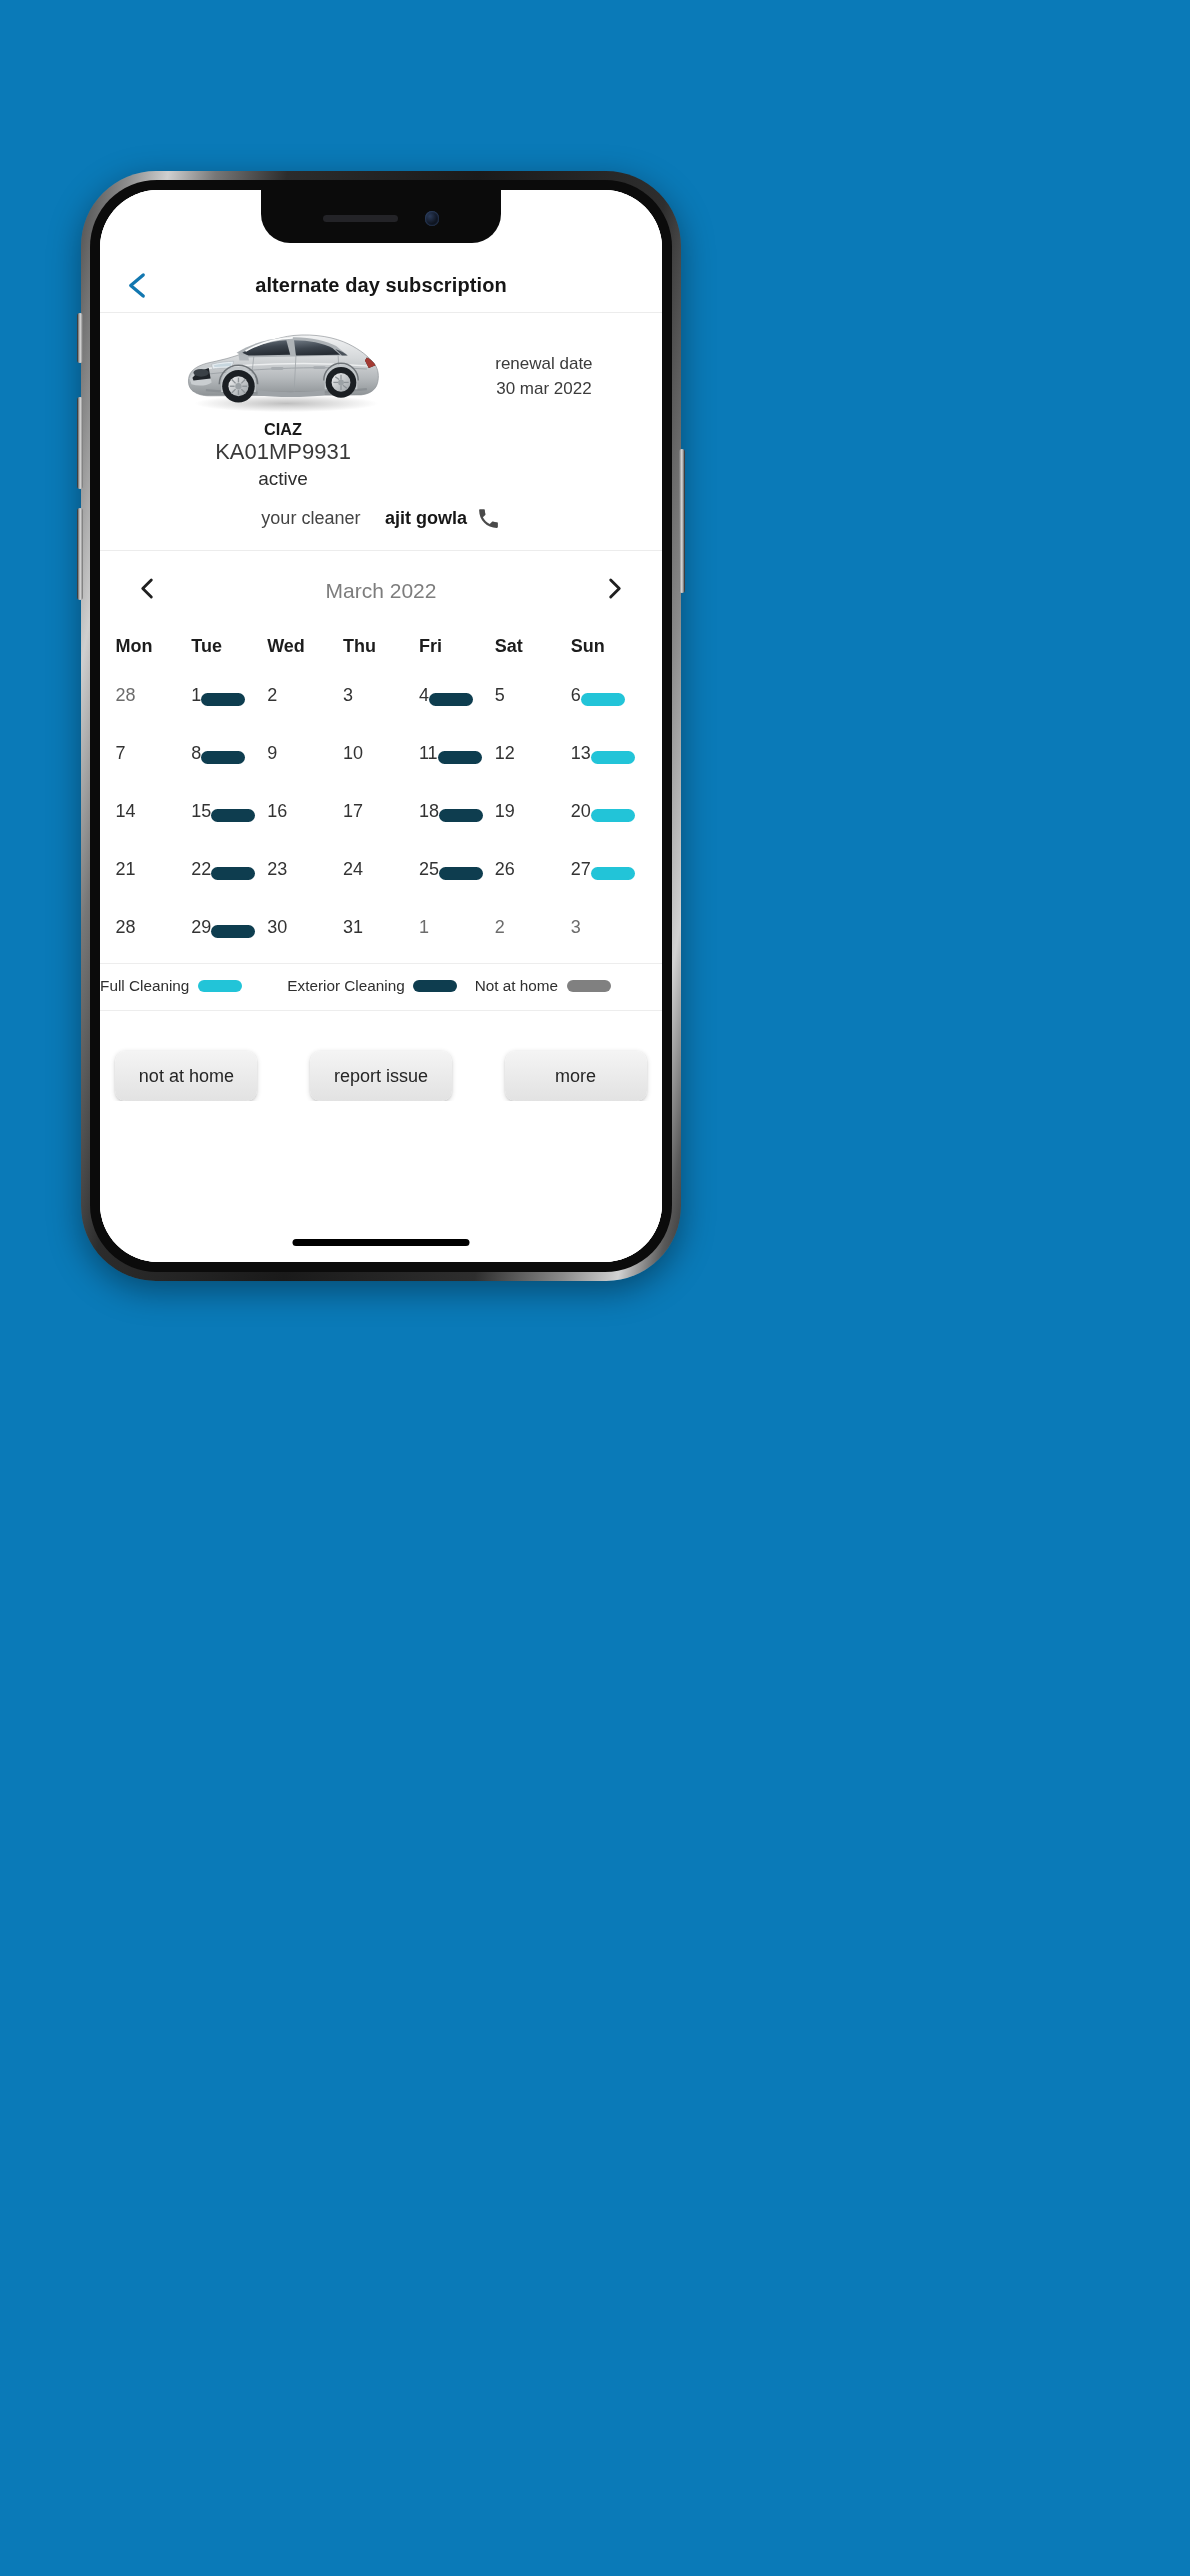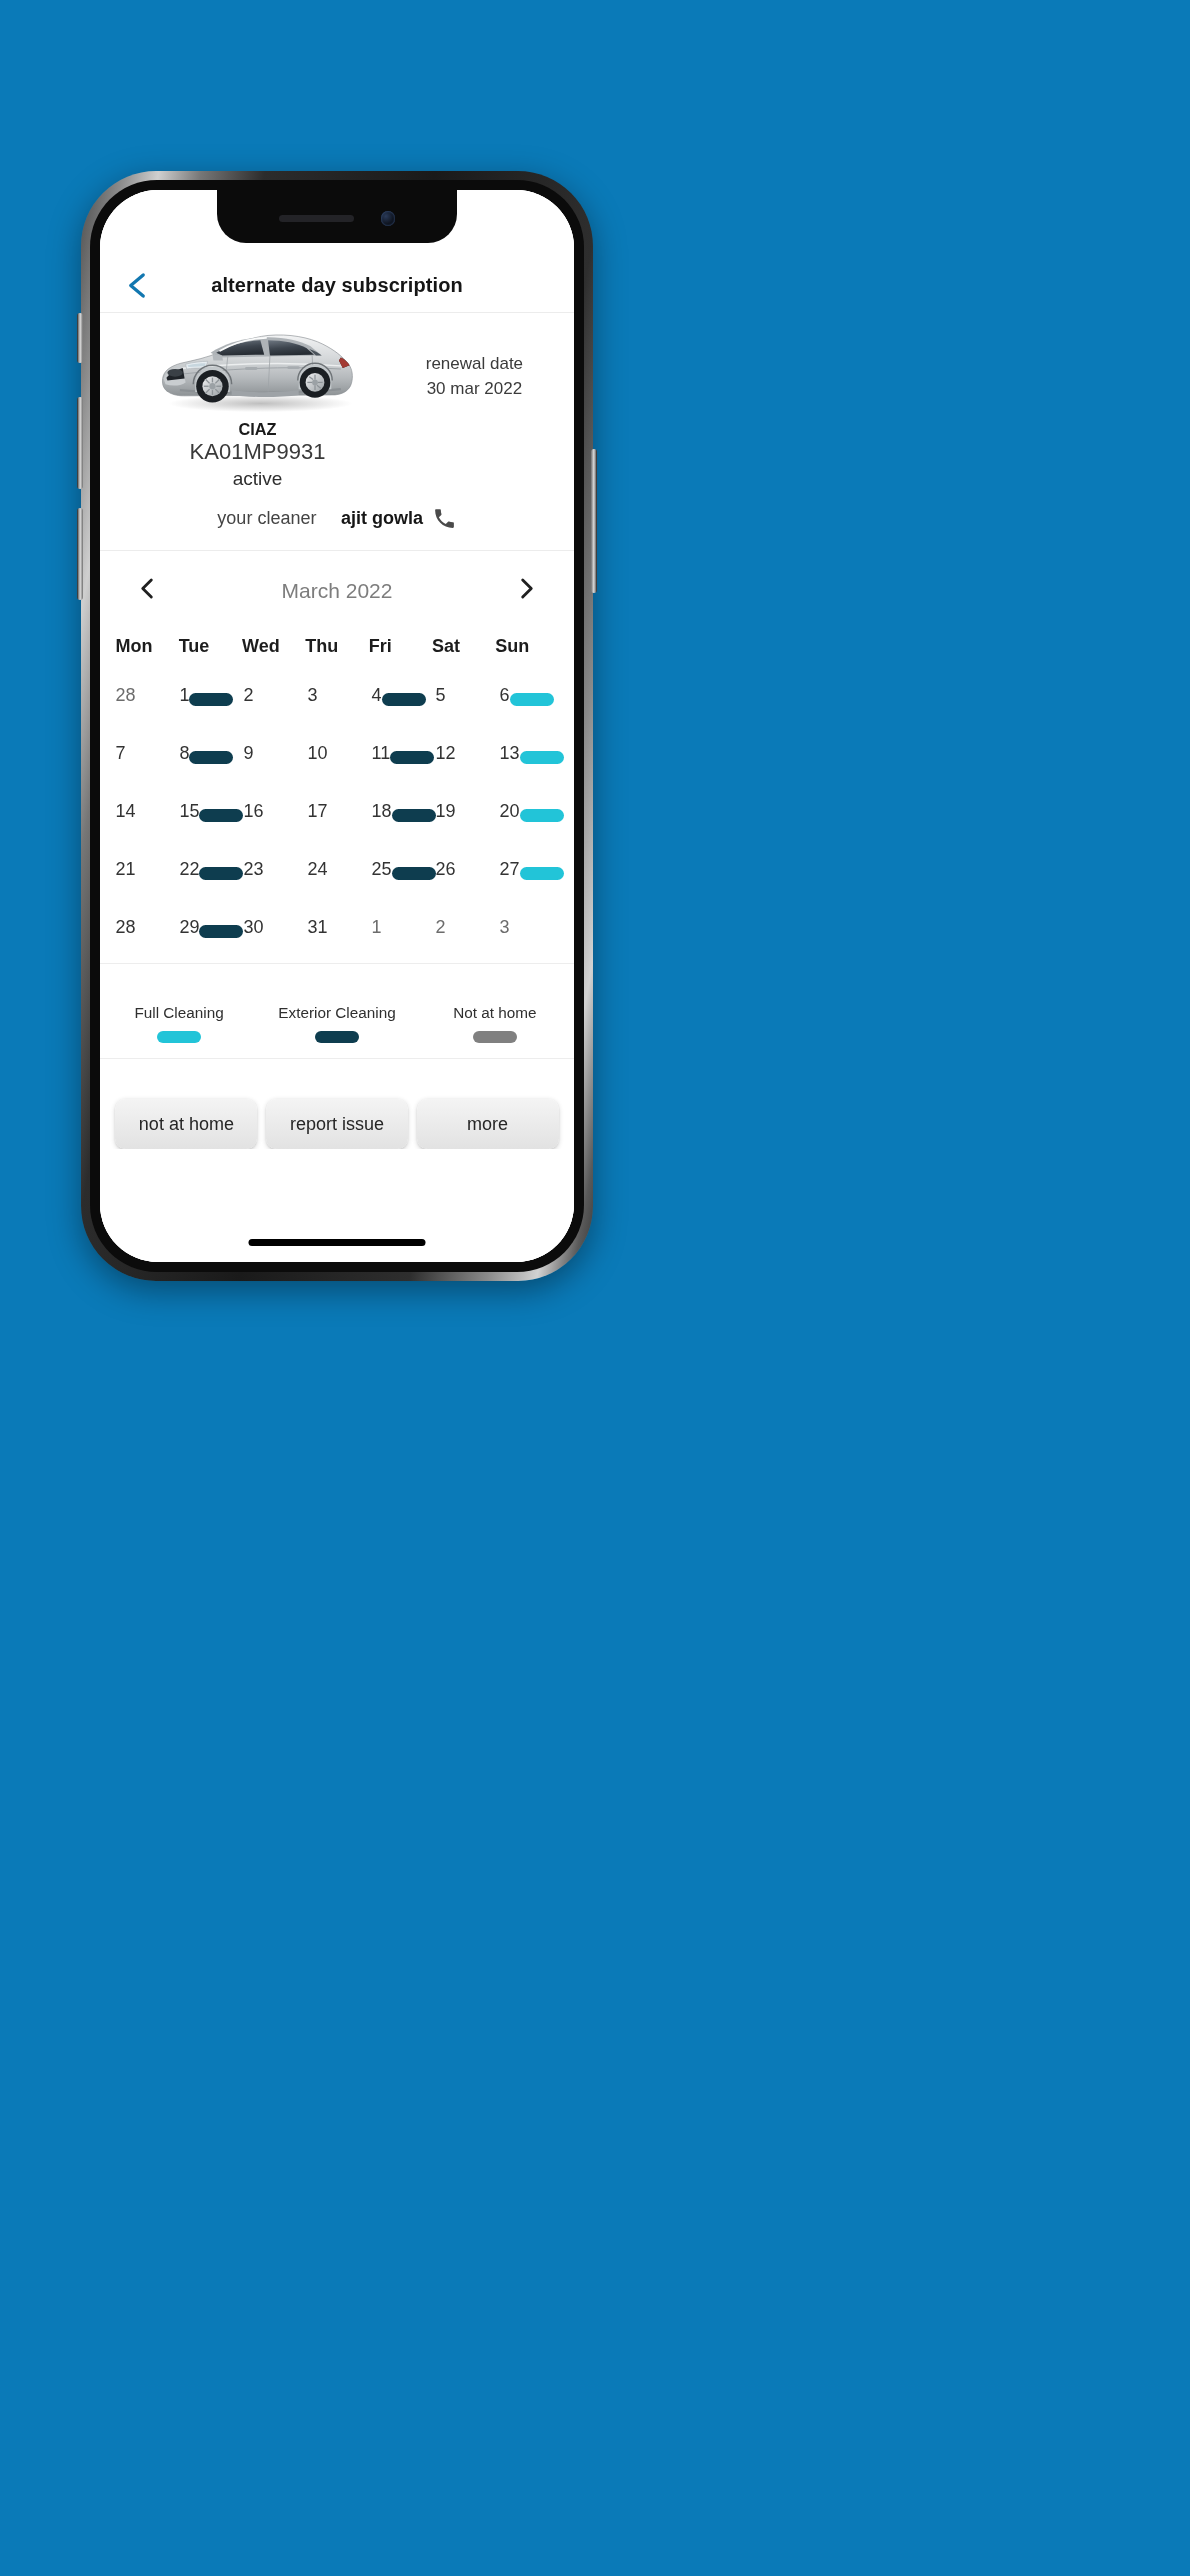--- a/index.html
+++ b/index.html
@@ -12,21 +12,21 @@
     font-family: "Liberation Sans", sans-serif;
     overflow: hidden;
     position: relative;
   }
 
   
   .device {
     position: absolute;
     left: 81px;
     top: 171px;
-    width: 512px;
+    width: 600px;
     height: 1110px;
     border-radius: 75px;
     background: linear-gradient(100deg, #4a4a4a 0%, #8d8d8d 6%, #cfcfcf 11%,
                 #777 17%, #2c2c2c 26%, #1a1a1a 50%, #2e2e2e 74%,
                 #8a8a8a 85%, #d2d2d2 92%, #5a5a5a 97%, #343434 100%);
     box-shadow: 0 9.6px 33px rgba(0,0,0,0.38);
     padding: 9px;
   }
   .device-inner {
     position: absolute;
@@ -235,24 +235,23 @@
     flex: 0 0 auto;
     margin-top: 9.6px;
     border-top: 1px solid #ededed;
     border-bottom: 1px solid #ededed;
     display: flex;
     padding: 13.4px 0 15.3px 0;
   }
   .legend-item {
     flex: 1;
     display: flex;
-    flex-direction: column;
+    flex-direction: row;
     align-items: center;
     gap: 8.6px;
-    margin-top: 27px;
   }
   .legend-label { font-size: 15.3px; color: #2f2f2f; }
   .legend-bar { width: 44px; height: 12.5px; border-radius: 6.7px; }
 
   
   .actions {
     flex: 0 0 auto;
     display: flex;
     justify-content: space-between;
     padding: 40px 15.3px 0 15.3px;

